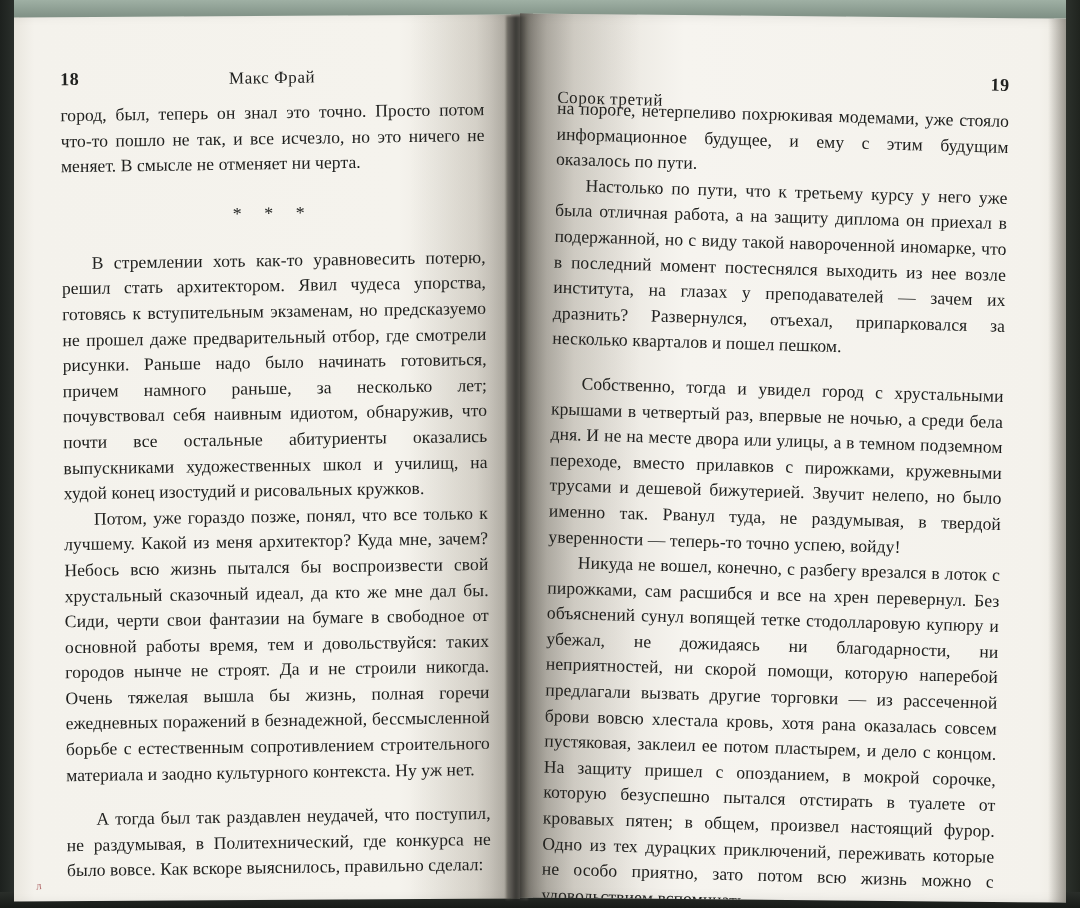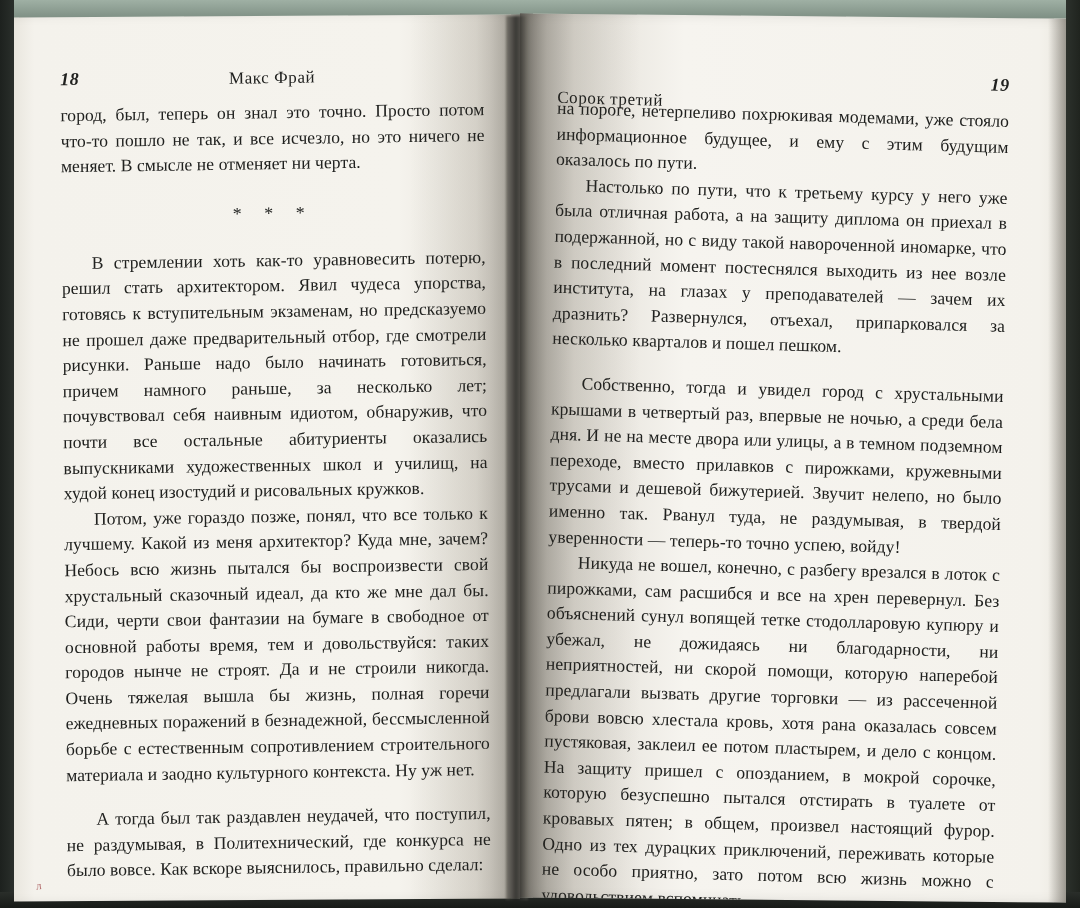--- a/index.html
+++ b/index.html
@@ -89,21 +89,20 @@
   .hdr {
     position: relative;
     height: 34px;
     font-size: 17px;
   }
   .folio {
     position: absolute;
     font-weight: bold;
     font-size: 18px;
     letter-spacing: 0.5px;
-    font-style: italic;
   }
   .folio-left { left: 0; top: 0; }
   .folio-right { right: 0; top: 0; }
   .runhead {
     position: absolute;
     font-size: 17px;
     letter-spacing: 0.6px;
   }
   .runhead-center { left: 50%; transform: translateX(-50%); top: 2px; white-space: nowrap; }
   .runhead-left { left: 0; top: 26px; }

